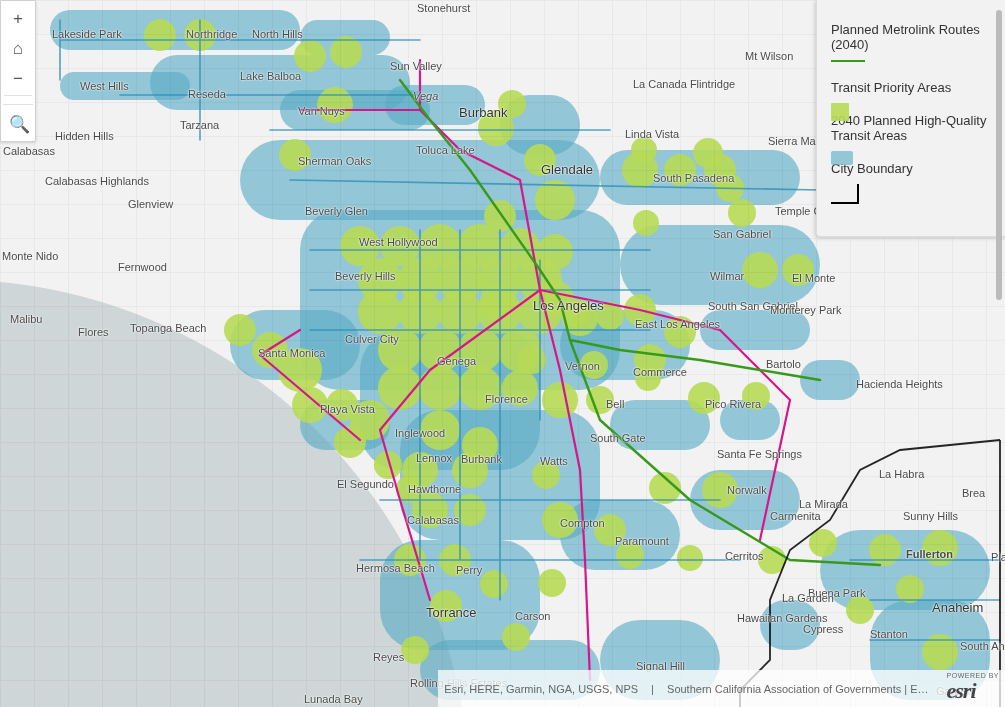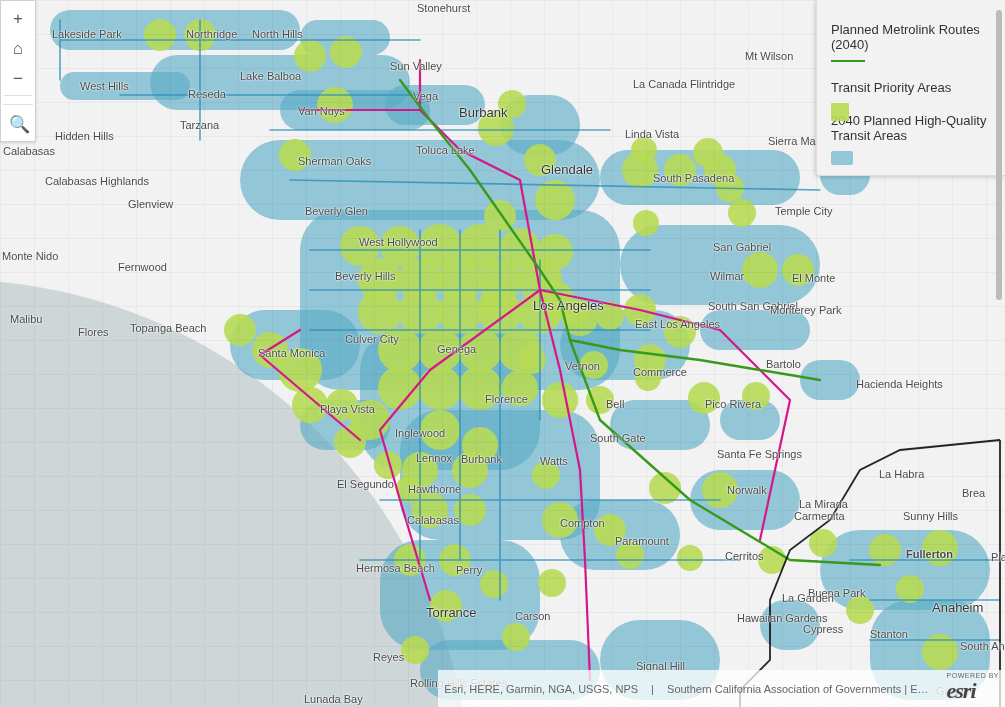--- a/index.html
+++ b/index.html
@@ -326,52 +326,52 @@
       <span class="place" style="left: 417px; top: 2px;">Stonehurst</span>
       <span class="place" style="left: 52px; top: 28px;">Lakeside Park</span>
       <span class="place" style="left: 186px; top: 28px;">Northridge</span>
       <span class="place" style="left: 252px; top: 28px;">North Hills</span>
       <span class="place" style="left: 745px; top: 50px;">Mt Wilson</span>
       <span class="place" style="left: 390px; top: 60px;">Sun Valley</span>
       <span class="place" style="left: 240px; top: 70px;">Lake Balboa</span>
       <span class="place" style="left: 598px; top: 78px; margin-left: 35px;">La Canada Flintridge</span>
       <span class="place" style="left: 80px; top: 80px;">West Hills</span>
       <span class="place" style="left: 188px; top: 88px;">Reseda</span>
-      <span class="place" style="left: 413px; top: 90px;">Vega</span>
+      <span class="place" style="left: 413px; top: 90px; font-style: italic;">Vega</span>
       <span class="place big" style="left: 459px; top: 105px;">Burbank</span>
       <span class="place" style="left: 298px; top: 105px;">Van Nuys</span>
       <span class="place" style="left: 180px; top: 119px;">Tarzana</span>
       <span class="place" style="left: 55px; top: 130px;">Hidden Hills</span>
       <span class="place" style="left: 625px; top: 128px;">Linda Vista</span>
       <span class="place" style="left: 768px; top: 135px;">Sierra Madre</span>
       <span class="place" style="left: 3px; top: 145px;">Calabasas</span>
       <span class="place" style="left: 416px; top: 144px;">Toluca Lake</span>
       <span class="place" style="left: 298px; top: 155px;">Sherman Oaks</span>
       <span class="place big" style="left: 541px; top: 162px;">Glendale</span>
       <span class="place" style="left: 653px; top: 172px;">South Pasadena</span>
       <span class="place" style="left: 45px; top: 175px;">Calabasas Highlands</span>
       <span class="place" style="left: 775px; top: 205px;">Temple City</span>
       <span class="place" style="left: 128px; top: 198px;">Glenview</span>
       <span class="place" style="left: 305px; top: 205px;">Beverly Glen</span>
-      <span class="place" style="left: 713px; top: 228px; margin-top: 13px;">San Gabriel</span>
+      <span class="place" style="left: 713px; top: 228px;">San Gabriel</span>
       <span class="place" style="left: 359px; top: 236px;">West Hollywood</span>
       <span class="place" style="left: 2px; top: 250px;">Monte Nido</span>
       <span class="place" style="left: 118px; top: 261px;">Fernwood</span>
       <span class="place" style="left: 335px; top: 270px;">Beverly Hills</span>
       <span class="place" style="left: 710px; top: 270px;">Wilmar</span>
       <span class="place" style="left: 792px; top: 272px;">El Monte</span>
       <span class="place big" style="left: 533px; top: 298px;">Los Angeles</span>
       <span class="place" style="left: 708px; top: 300px;">South San Gabriel</span>
       <span class="place" style="left: 770px; top: 304px;">Monterey Park</span>
       <span class="place" style="left: 635px; top: 318px;">East Los Angeles</span>
       <span class="place" style="left: 10px; top: 313px;">Malibu</span>
       <span class="place" style="left: 78px; top: 326px;">Flores</span>
       <span class="place" style="left: 130px; top: 322px;">Topanga Beach</span>
       <span class="place" style="left: 345px; top: 333px;">Culver City</span>
-      <span class="place" style="left: 437px; top: 343px; text-align: center;">Genega</span>
+      <span class="place" style="left: 437px; top: 355px; text-align: center;">Genega</span>
       <span class="place" style="left: 258px; top: 347px;">Santa Monica</span>
       <span class="place" style="left: 565px; top: 360px;">Vernon</span>
       <span class="place" style="left: 633px; top: 366px;">Commerce</span>
       <span class="place" style="left: 766px; top: 358px;">Bartolo</span>
       <span class="place" style="left: 856px; top: 378px;">Hacienda Heights</span>
       <span class="place" style="left: 485px; top: 393px;">Florence</span>
       <span class="place" style="left: 606px; top: 398px;">Bell</span>
       <span class="place" style="left: 705px; top: 398px;">Pico Rivera</span>
       <span class="place" style="left: 320px; top: 403px;">Playa Vista</span>
       <span class="place" style="left: 395px; top: 427px;">Inglewood</span>
@@ -379,21 +379,21 @@
       <span class="place" style="left: 717px; top: 448px;">Santa Fe Springs</span>
       <span class="place" style="left: 416px; top: 452px;">Lennox</span>
       <span class="place" style="left: 461px; top: 453px;">Burbank</span>
       <span class="place" style="left: 540px; top: 455px;">Watts</span>
       <span class="place" style="left: 879px; top: 468px;">La Habra</span>
       <span class="place" style="left: 337px; top: 478px;">El Segundo</span>
       <span class="place" style="left: 408px; top: 483px;">Hawthorne</span>
       <span class="place" style="left: 727px; top: 484px;">Norwalk</span>
       <span class="place" style="left: 962px; top: 487px;">Brea</span>
       <span class="place" style="left: 799px; top: 498px;">La Mirada</span>
-      <span class="place" style="left: 794px; top: 510px;">Carmenita</span>
+      <span class="place" style="left: 770px; top: 510px;">Carmenita</span>
       <span class="place" style="left: 903px; top: 510px;">Sunny Hills</span>
       <span class="place" style="left: 407px; top: 514px;">Calabasas</span>
       <span class="place" style="left: 560px; top: 517px;">Compton</span>
       <span class="place" style="left: 615px; top: 535px;">Paramount</span>
       <span class="place" style="left: 906px; top: 548px; font-weight: bold;">Fullerton</span>
       <span class="place" style="left: 725px; top: 550px;">Cerritos</span>
       <span class="place" style="left: 808px; top: 587px;">Buena Park</span>
       <span class="place" style="left: 356px; top: 562px;">Hermosa Beach</span>
       <span class="place" style="left: 428px; top: 564px; margin-left: 28px;">Perry</span>
       <span class="place" style="left: 782px; top: 592px;">La Garden</span>
@@ -431,20 +431,24 @@
     <span class="swatch line"></span>
   </div>
   <div class="entry">
     <span>Transit Priority Areas</span>
     <span class="swatch tpa"></span>
   </div>
   <div class="entry">
     <span>2040 Planned High-Quality Transit Areas</span>
     <span class="swatch hqta"></span>
   </div>
+  <div class="entry">
+    <span>City Boundary</span>
+    <span class="swatch bound"></span>
+  </div>
 </div>
 
 <div id="attr">
   <span>Esri, HERE, Garmin, NGA, USGS, NPS</span>
   <span>&nbsp;|&nbsp;</span>
   <span>Southern California Association of Governments | E…</span>
   <span style="margin-left:8px">
     <span class="powered">POWERED BY</span>
     <span class="esri-logo">esri</span>
   </span>

